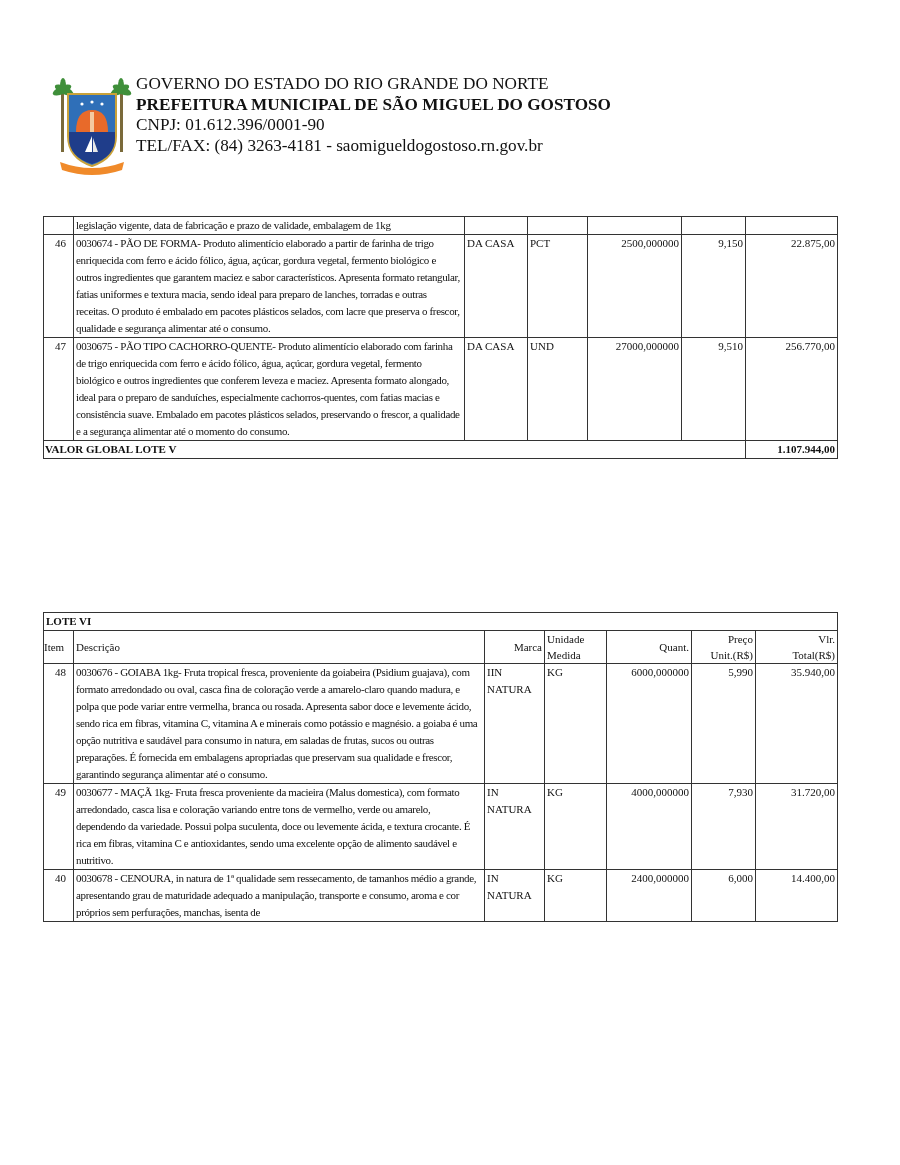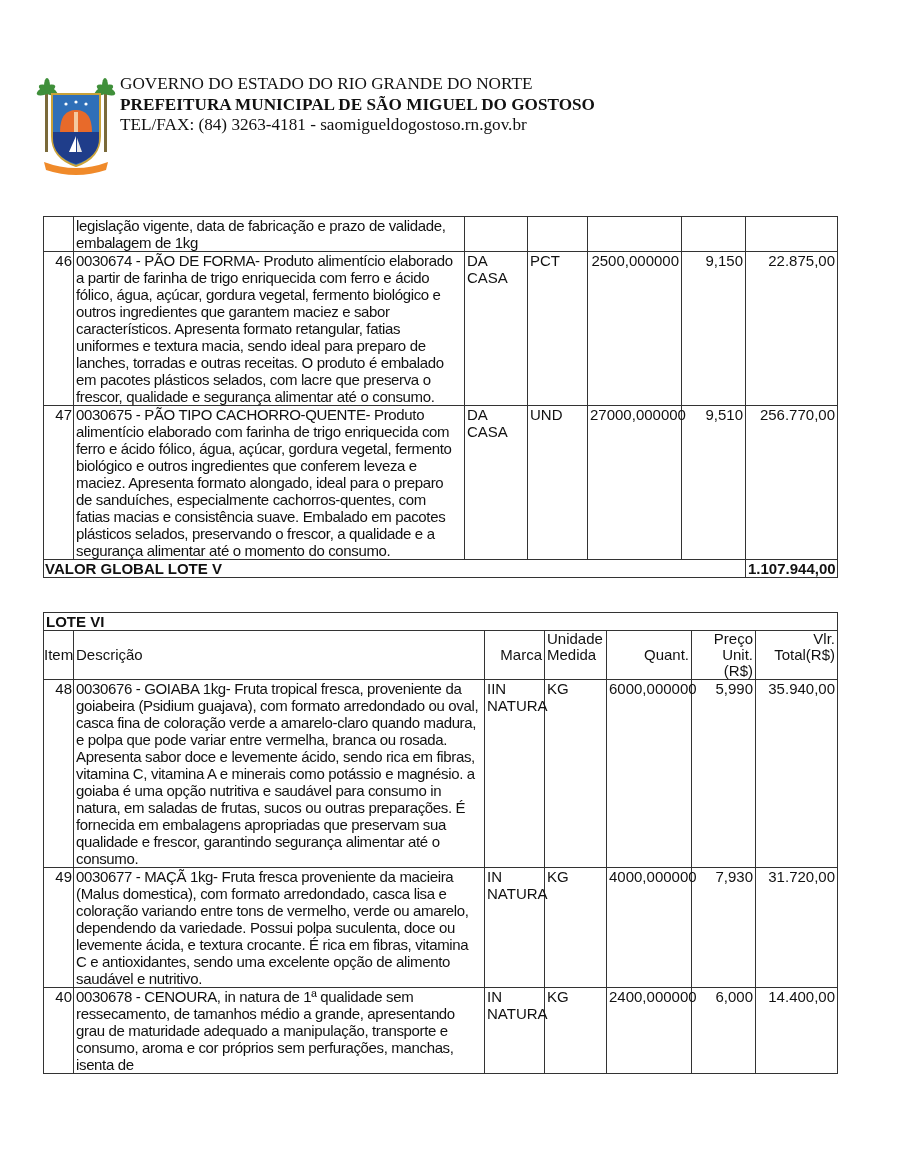--- a/index.html
+++ b/index.html
@@ -1,28 +1,28 @@
 <!DOCTYPE html>
 <html><head>
   <meta charset="utf-8">
   <style>
     * { box-sizing: border-box; margin: 0; padding: 0; }
     html, body { width: 900px; height: 1165px; background: #ffffff; }
     body { position: relative; font-family: "DejaVu Serif", serif; color: #111; overflow: hidden; }
 
-    .header { position: absolute; left: 36px; top: 74px; width: 700px; height: 110px; }
+    .header { position: absolute; left: 52px; top: 74px; width: 700px; height: 110px; }
     .logo { position: absolute; left: 0; top: 0; width: 80px; height: 105px; }
     .header-text { position: absolute; left: 84px; top: 0; font-family: "Liberation Serif", serif; font-size: 17.2px; line-height: 20.5px; color: #111; }
     .header-text .bold { font-weight: bold; }
 
-    table { border-collapse: collapse; position: absolute; table-layout: fixed; font-family: Liberation Sans, sans-serif; font-size: 15px; line-height: 17px; color: #111; }
+    table { border-collapse: collapse; position: absolute; table-layout: fixed; font-family: Liberation Serif, serif; font-size: 11px; line-height: 17px; color: #111; }
     td, th { border: 1.3px solid #333; vertical-align: top; padding: 0 2px; font-weight: normal; }
     .num { text-align: right; }
     .desc { white-space: normal; letter-spacing: -0.35px; }
-    .item { text-align: right; padding-right: 1px; }
+    .item { text-align: right; padding-right: 7px; }
     .bold { font-weight: bold; }
     .center { }
     .lh { line-height: 16px; }
   </style>
 </head>
 <body>
 
 <div class="header">
   <svg class="logo" viewBox="0 0 80 105">
 
@@ -47,20 +47,21 @@
 
     <path d="M17 58 L63 58 L63 64 Q63 83 40 90 Q17 83 17 64 Z" fill="#1f3d8a"></path>
     <path d="M40 62 L40 78 L33 78 Z" fill="#ffffff"></path>
     <path d="M41 64 L41 78 L46 78 Z" fill="#e8e8e8"></path>
 
     <path d="M8 88 Q40 100 72 88 L70 96 Q40 106 10 96 Z" fill="#f08a2a"></path>
   </svg>
   <div class="header-text">
     <div>GOVERNO DO ESTADO DO RIO GRANDE DO NORTE</div>
     <div class="bold">PREFEITURA MUNICIPAL DE SÃO MIGUEL DO GOSTOSO</div>
+    <div>CNPJ: 01.612.396/0001-90</div>
     <div>TEL/FAX: (84) 3263-4181 - saomigueldogostoso.rn.gov.br</div>
   </div>
 </div>
 
 <table style="left:43px; top:216px; width:794px;">
   <colgroup>
     <col style="width:30px">
       <col style="width:391px">
       <col style="width:63px">
       <col style="width:60px">

